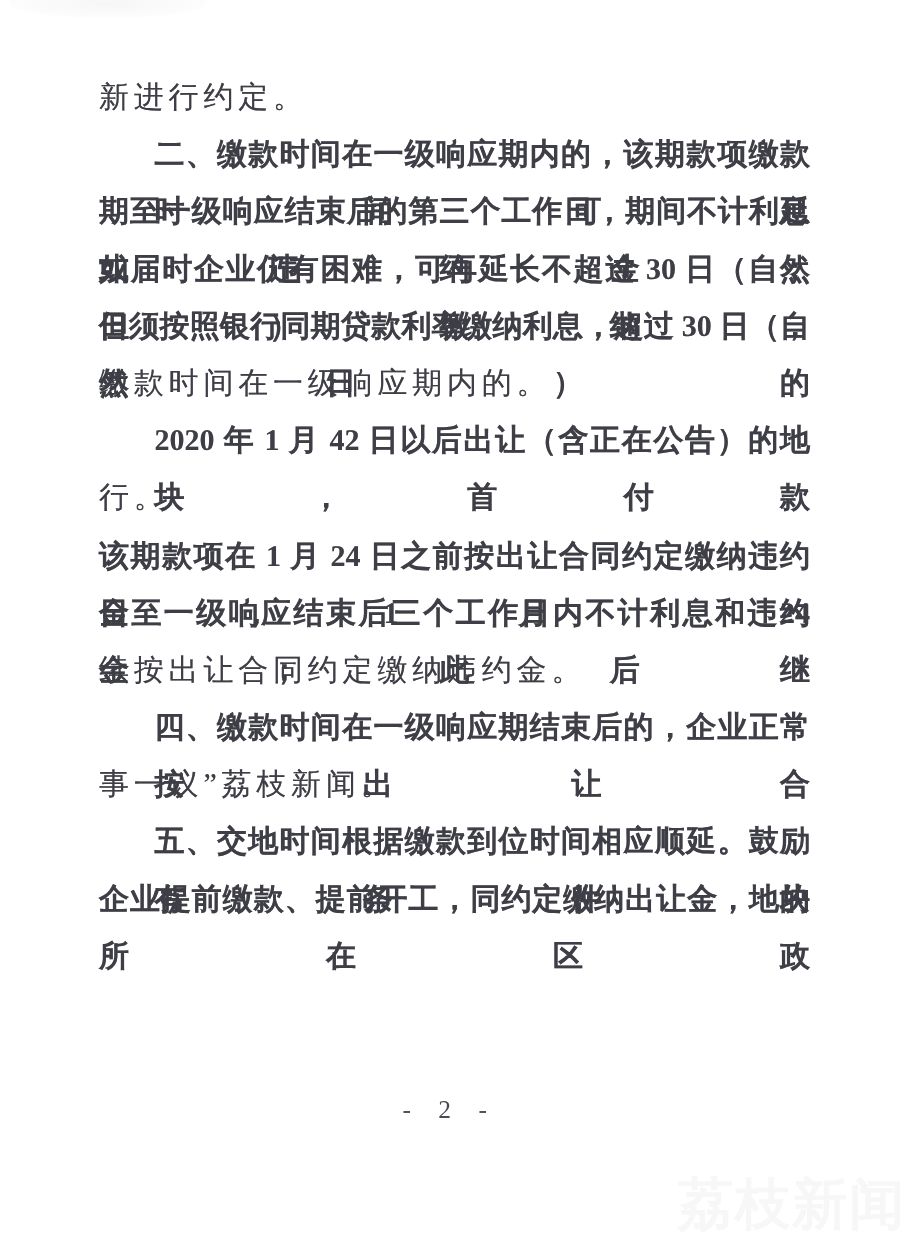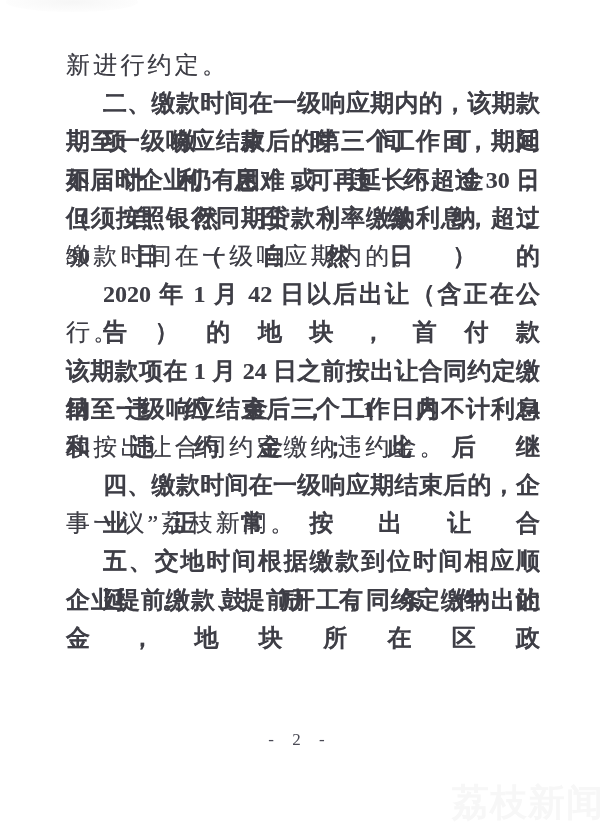--- a/index.html
+++ b/index.html
@@ -26,21 +26,21 @@
     height: 20px;
     background: radial-gradient(ellipse at center, #f6f6f6 0%, rgba(250,250,250,0.6) 60%, rgba(255,255,255,0) 100%);
     border-radius: 50%;
   }
   .doc-text {
     position: absolute;
     left: 66px;
     top: 46px;
     width: 474px;
     color: #3e3e46;
-    font-size: 24px;
+    font-size: 20px;
   }
   .line {
     height: 38.2px;
     line-height: 38.2px;
     white-space: nowrap;
     overflow: visible;
     color: #3e3e46;
     
     text-shadow: 0 0 0.4px rgba(62,62,70,0.55);
   }

